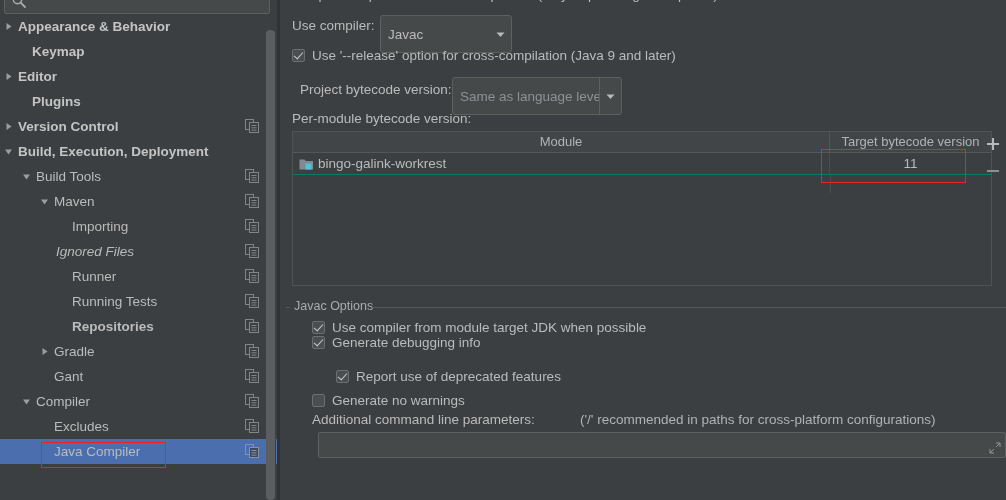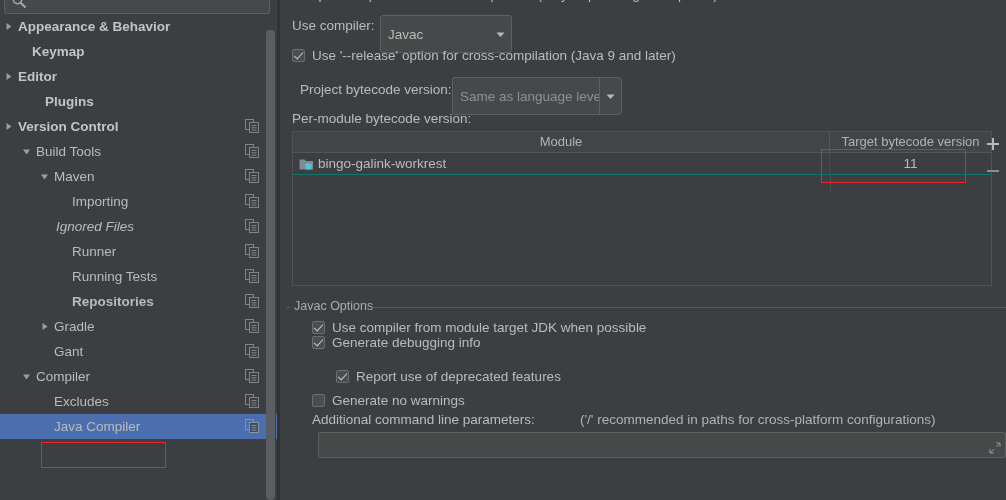--- a/index.html
+++ b/index.html
@@ -269,38 +269,46 @@
         </div>
         <div class="tree-row bold">
           <span class="arrow" style="left: 3px;">
             <svg width="9" height="9" viewBox="0 0 9 9">
               <polygon points="2.5,1 7.5,4.5 2.5,8" fill="#9a9da0"></polygon>
             </svg>
           </span>
           <span class="lbl" style="left: 18px;">Editor</span>
         </div>
         <div class="tree-row bold">
-          <span class="lbl" style="left: 32px; margin-left: 13px;">Plugins</span>
+          <span class="lbl" style="left: 32px;">Plugins</span>
         </div>
         <div class="tree-row bold">
           <span class="arrow" style="left: 3px;">
             <svg width="9" height="9" viewBox="0 0 9 9">
               <polygon points="2.5,1 7.5,4.5 2.5,8" fill="#9a9da0"></polygon>
             </svg>
           </span>
           <span class="lbl" style="left: 18px;">Version Control</span>
           <span class="copy-ic">
             <svg width="14" height="14" viewBox="0 0 14 14">
               <rect x="0.5" y="0.5" width="8" height="10" fill="none" stroke="#9a9da0" stroke-width="1"></rect>
               <rect x="4.5" y="3.5" width="9" height="10" fill="#3c3f41" stroke="#9a9da0" stroke-width="1"></rect>
               <line x1="6.5" y1="6.5" x2="11.5" y2="6.5" stroke="#9a9da0" stroke-width="1"></line>
               <line x1="6.5" y1="8.8" x2="11.5" y2="8.8" stroke="#9a9da0" stroke-width="1"></line>
               <line x1="6.5" y1="11.1" x2="11.5" y2="11.1" stroke="#9a9da0" stroke-width="1"></line>
             </svg>
           </span>
+        </div>
+        <div class="tree-row bold">
+          <span class="arrow" style="left: 3px;">
+            <svg width="9" height="9" viewBox="0 0 9 9">
+              <polygon points="1,2.5 8,2.5 4.5,7.5" fill="#9a9da0"></polygon>
+            </svg>
+          </span>
+          <span class="lbl" style="left: 18px;">Build, Execution, Deployment</span>
         </div>
         <div class="tree-row">
           <span class="arrow" style="left: 21px;">
             <svg width="9" height="9" viewBox="0 0 9 9">
               <polygon points="1,2.5 8,2.5 4.5,7.5" fill="#9a9da0"></polygon>
             </svg>
           </span>
           <span class="lbl" style="left: 36px;">Build Tools</span>
           <span class="copy-ic">
             <svg width="14" height="14" viewBox="0 0 14 14">

